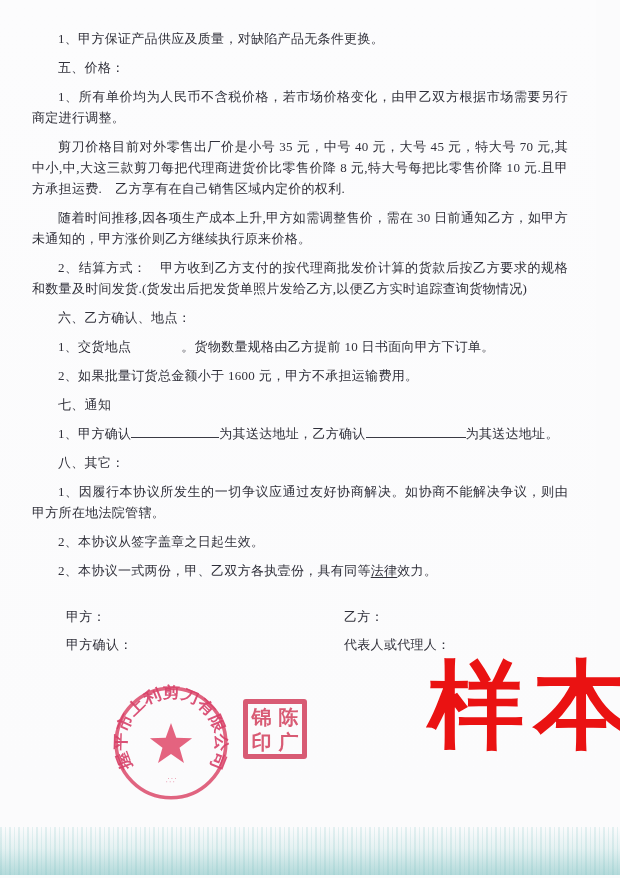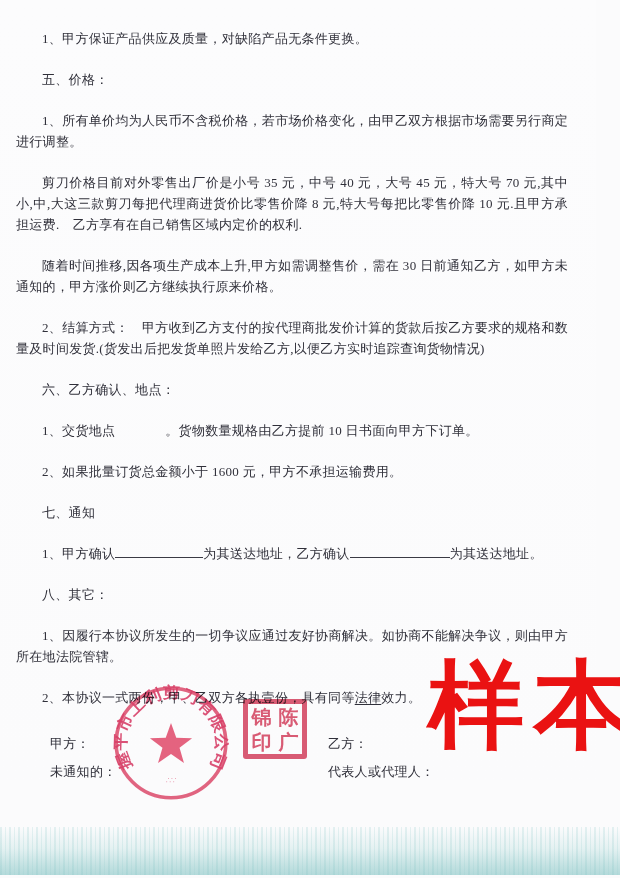--- a/index.html
+++ b/index.html
@@ -5,30 +5,30 @@
   * { margin: 0; padding: 0; box-sizing: border-box; }
   html, body { width: 620px; height: 878px; overflow: hidden; }
   body {
     background: #fbfbfc;
     font-family: "Liberation Serif", "DejaVu Serif", serif;
     color: #30303a;
   }
   .page {
     position: relative;
     width: 596px; height: 878px;
-    padding: 28px 28px 0 16px;
+    padding: 28px 28px 0 32px;
     background: linear-gradient(180deg, #fcfcfd 0%, #fbfbfc 90%);
   }
   .clause {
     font-size: 13px;
     line-height: 21px;
     letter-spacing: 0.3px;
     text-indent: 2em;
     text-align: justify;
-    margin-top: 20px;
+    margin-top: 8px;
   }
   .clause:first-child { margin-top: 0; }
   .blank {
     display: inline-block;
     height: 0.95em;
     border-bottom: 1px solid #3a3a44;
     vertical-align: baseline;
   }
   .blank-a { width: 88px; }
   .blank-b { width: 100px; }
@@ -123,30 +123,31 @@
 
   <p class="clause">七、通知</p>
 
   <p class="clause"><span>1、甲方确认</span><span class="blank blank-a"></span><span>为其送达地址，乙方确认</span><span class="blank blank-b"></span><span>为其送达地址。</span></p>
 
 
   <p class="clause">八、其它：</p>
 
   <p class="clause">1、因履行本协议所发生的一切争议应通过友好协商解决。如协商不能解决争议，则由甲方所在地法院管辖。</p>
 
+  <p class="clause">2、本协议从签字盖章之日起生效。</p>
 
   <p class="clause"><span>2、本协议一式两份，甲、乙双方各执壹份，具有同等</span><span class="u-law">法律</span><span>效力。</span></p>
 
   <div class="sig-block">
     <div class="sig-row">
       <span class="sig-left">甲方：</span>
       <span class="sig-right">乙方：</span>
     </div>
     <div class="sig-row">
-      <span class="sig-left">未通知的：</span>
+      <span class="sig-left">甲方确认：</span>
       <span class="sig-right">代表人或代理人：</span>
     </div>
   </div>
 
   <svg class="round-seal" viewBox="0 0 112 112" xmlns="http://www.w3.org/2000/svg">
     <circle cx="56" cy="56" r="52" fill="none" stroke="#dd3b5f" stroke-width="3.4" opacity="0.85"></circle>
     <polygon points="56,37 61,51.1 76,51.5 64.1,60.6 68.3,75 56,66.5 43.7,75 47.9,60.6 36,51.5 51,51.1" fill="#e23a5e" opacity="0.85"></polygon>
     <path id="seal-arc" d="M 25.6 86.4 A 43 43 0 1 1 86.4 86.4" fill="none"></path>
     <text font-size="14.5" font-weight="bold" fill="#d8305c" opacity="0.9" font-family="Liberation Sans, DejaVu Sans, sans-serif">
       <textPath href="#seal-arc" startOffset="10" textLength="183" lengthAdjust="spacingAndGlyphs">握平市上利剪刀有限公司</textPath>

